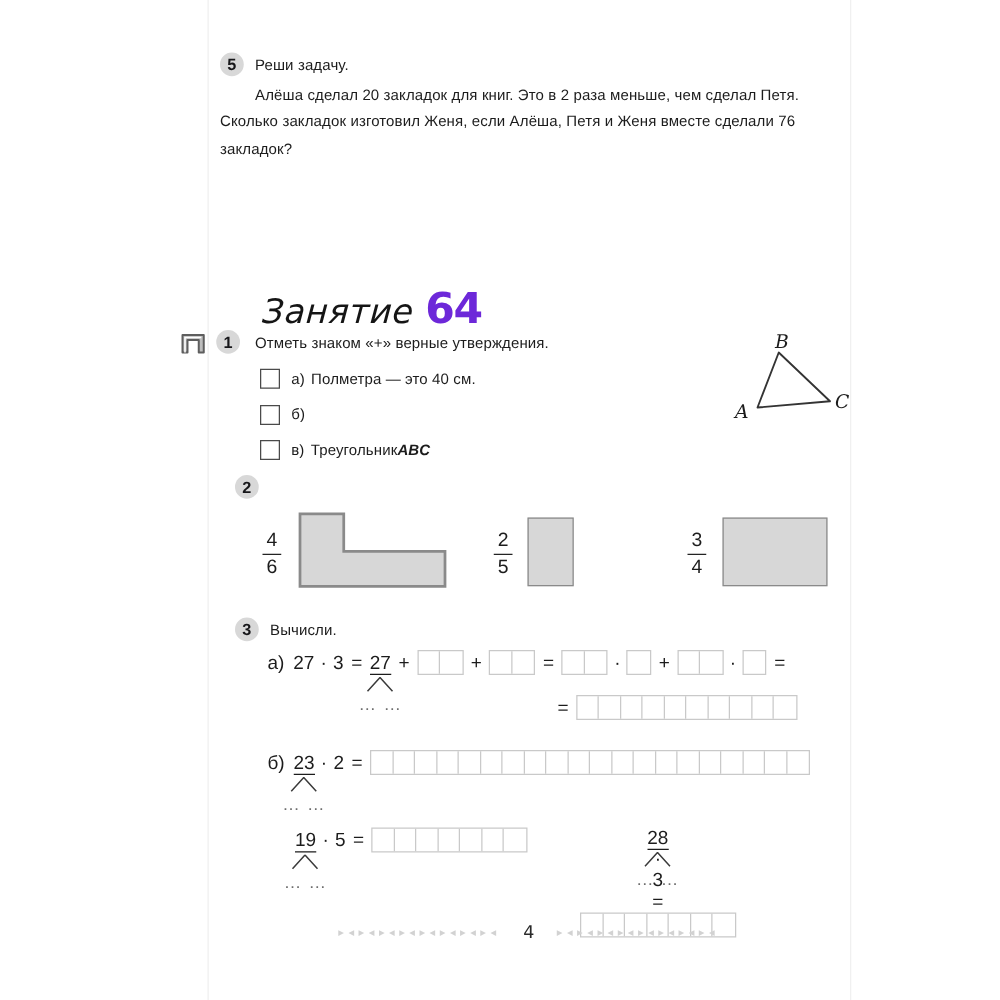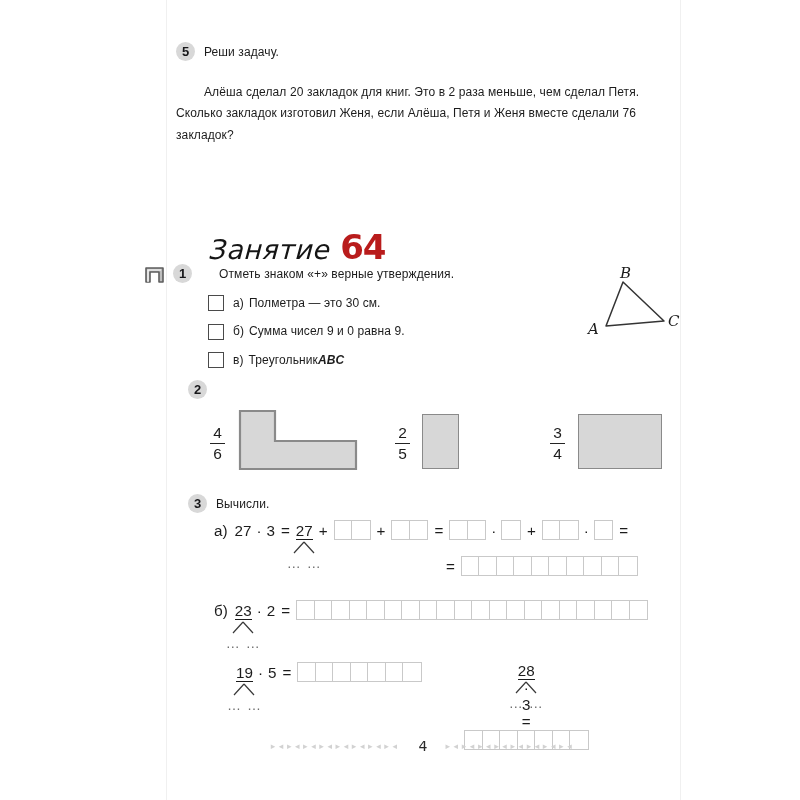--- a/index.html
+++ b/index.html
@@ -62,21 +62,21 @@
     position: absolute;
     left: 176px; top: 42px;
     width: 500px;
   }
   #task5 .row1 {
     display: flex;
     align-items: flex-start;
     gap: 9px;
   }
   #task5 .para {
-    margin-top: 18px;
+    margin-top: 2px;
     width: 492px;
     text-indent: 28px;
   }
 
   
   #lesson-heading {
     position: absolute;
     left: 210px; top: 206px;
     display: flex;
     align-items: baseline;
@@ -88,42 +88,42 @@
     font-weight: 400;
     font-style: italic;
     color: #151515;
     letter-spacing: 0.5px;
     transform: skewX(-4deg);
   }
   #lesson-heading .numb {
     font-family: "DejaVu Sans", sans-serif;
     font-size: 34px;
     font-weight: bold;
-    color: #b91c1c;
+    color: #6d28d9;
     letter-spacing: -1px;
   }
 
   
   #task1 {
     position: absolute;
     left: 144px; top: 264px;
     width: 540px;
   }
   #task1 .head {
     display: flex;
     align-items: flex-start;
     gap: 7px;
   }
   .pi-icon {
     width: 22px; height: 19px;
     flex: 0 0 auto;
     position: relative;
     top: 1px;
   }
-  #task1 .prompt { margin-left: 20px; text-align: right; }
+  #task1 .prompt { margin-left: 5px; text-align: right; }
   .check-line {
     display: flex;
     align-items: center;
     gap: 9px;
     margin-top: 7px;
     margin-left: 64px;
   }
   .checkbox {
     width: 14px; height: 14px;
     border: 1.4px solid #4a4a4a;
@@ -299,27 +299,26 @@
           <path d="M4,17 L4,5 L17,5" fill="none" stroke="#ffffff" stroke-width="1.2"></path>
         </svg>
       </span>
       <span class="num-badge">1</span>
       <span class="body-text prompt">Отметь знаком «+» верные утверждения.</span>
     </div>
 
     <div class="check-line">
       <span class="checkbox"></span>
       <span class="body-text">а)</span>
-      <span class="body-text" style="margin-left:-4px">Полметра — это 30 см.</span>
+      <span class="body-text" style="margin-left:-4px">Полметра — это 40 см.</span>
     </div>
 
     <div class="check-line">
       <span class="checkbox"></span>
       <span class="body-text">б)</span>
-      <span class="body-text" style="margin-left:-4px">Сумма чисел 9 и 0 равна 9.</span>
     </div>
 
     <div class="check-line">
       <span class="checkbox"></span>
       <span class="body-text">в)</span>
       <span class="body-text" style="margin-left:-4px">Треугольник </span>
       <span class="body-text ital" style="margin-left:-9px">ABC</span>
     </div>
   </section>
 

